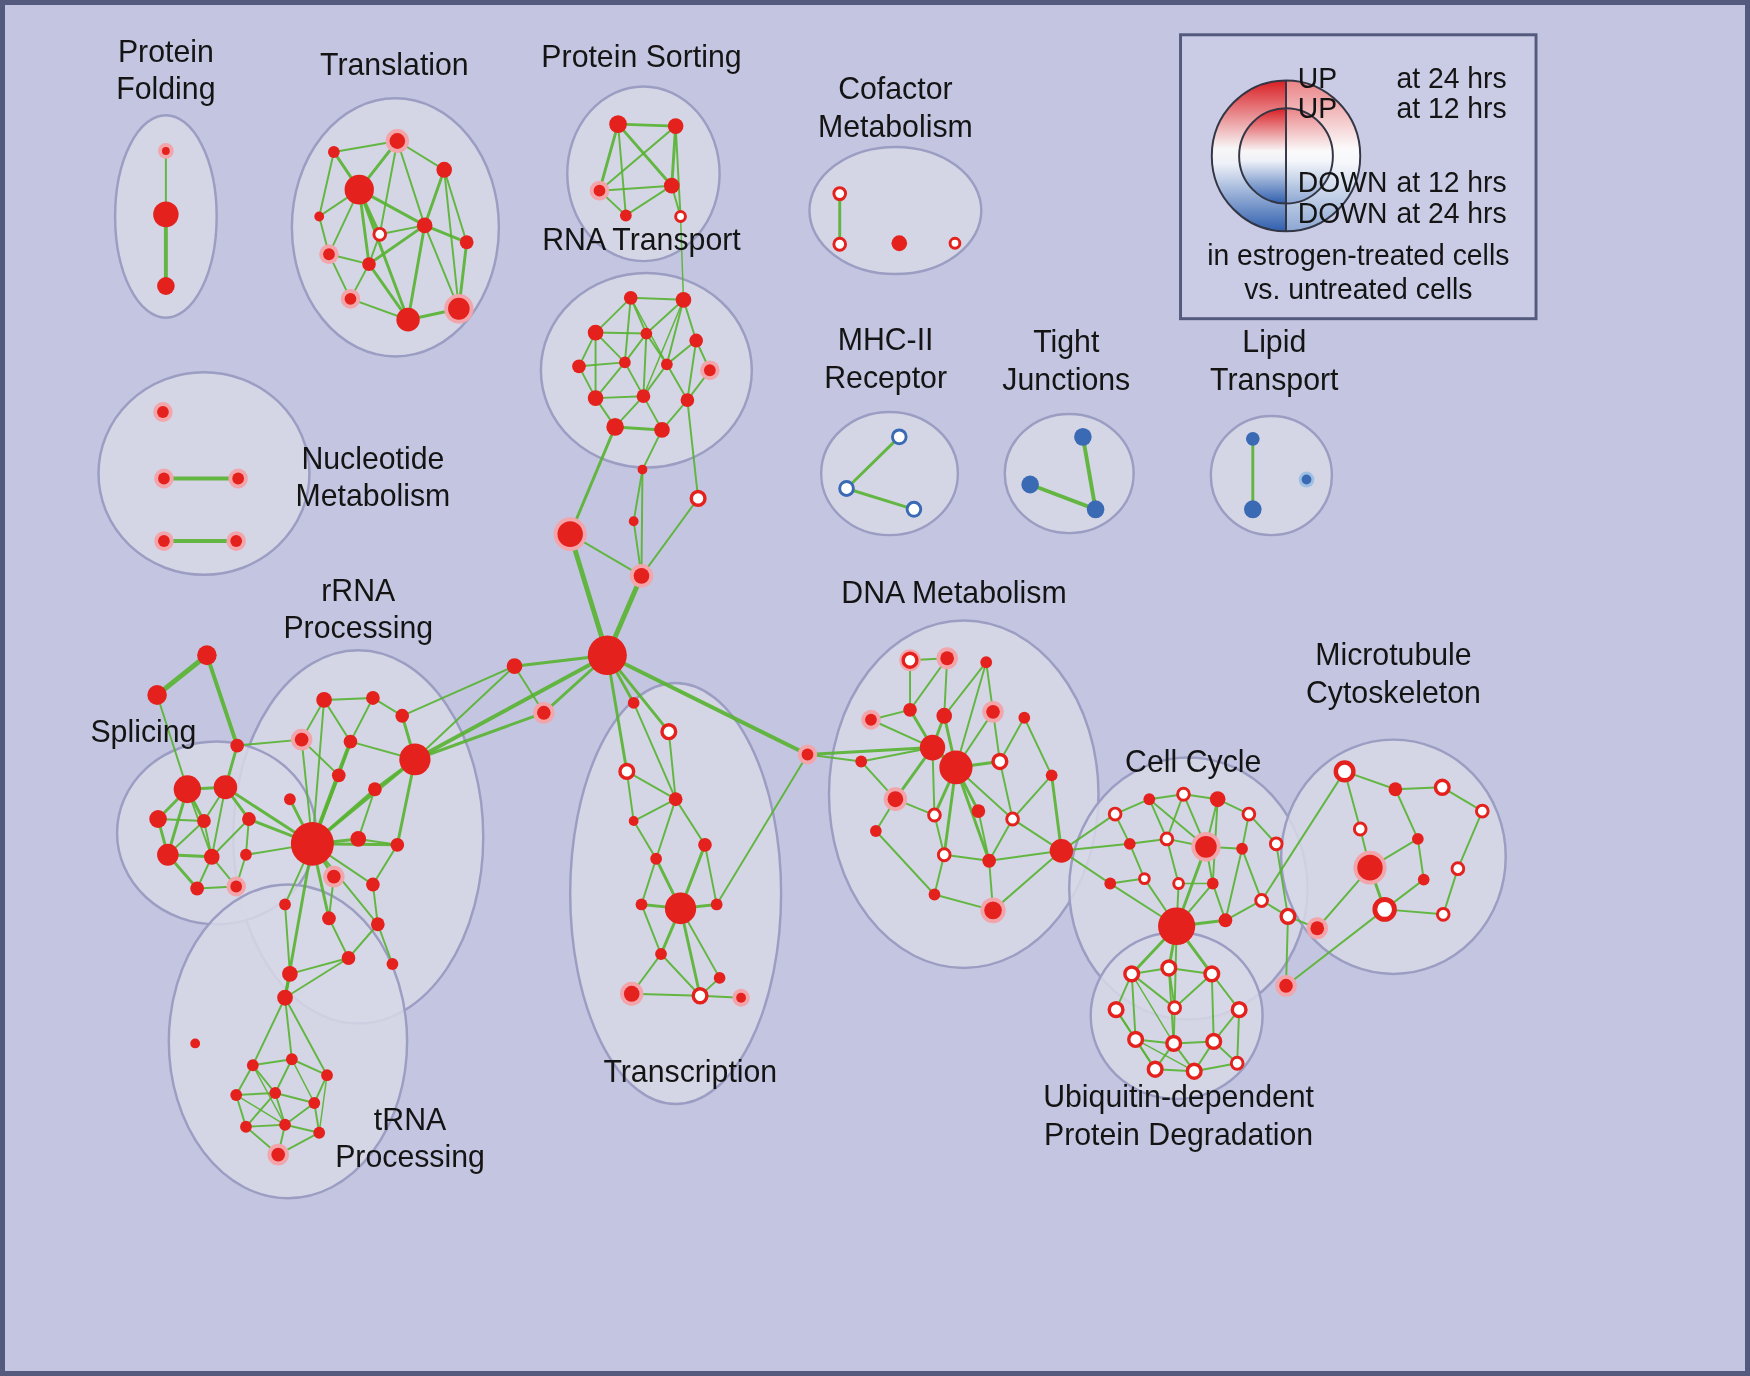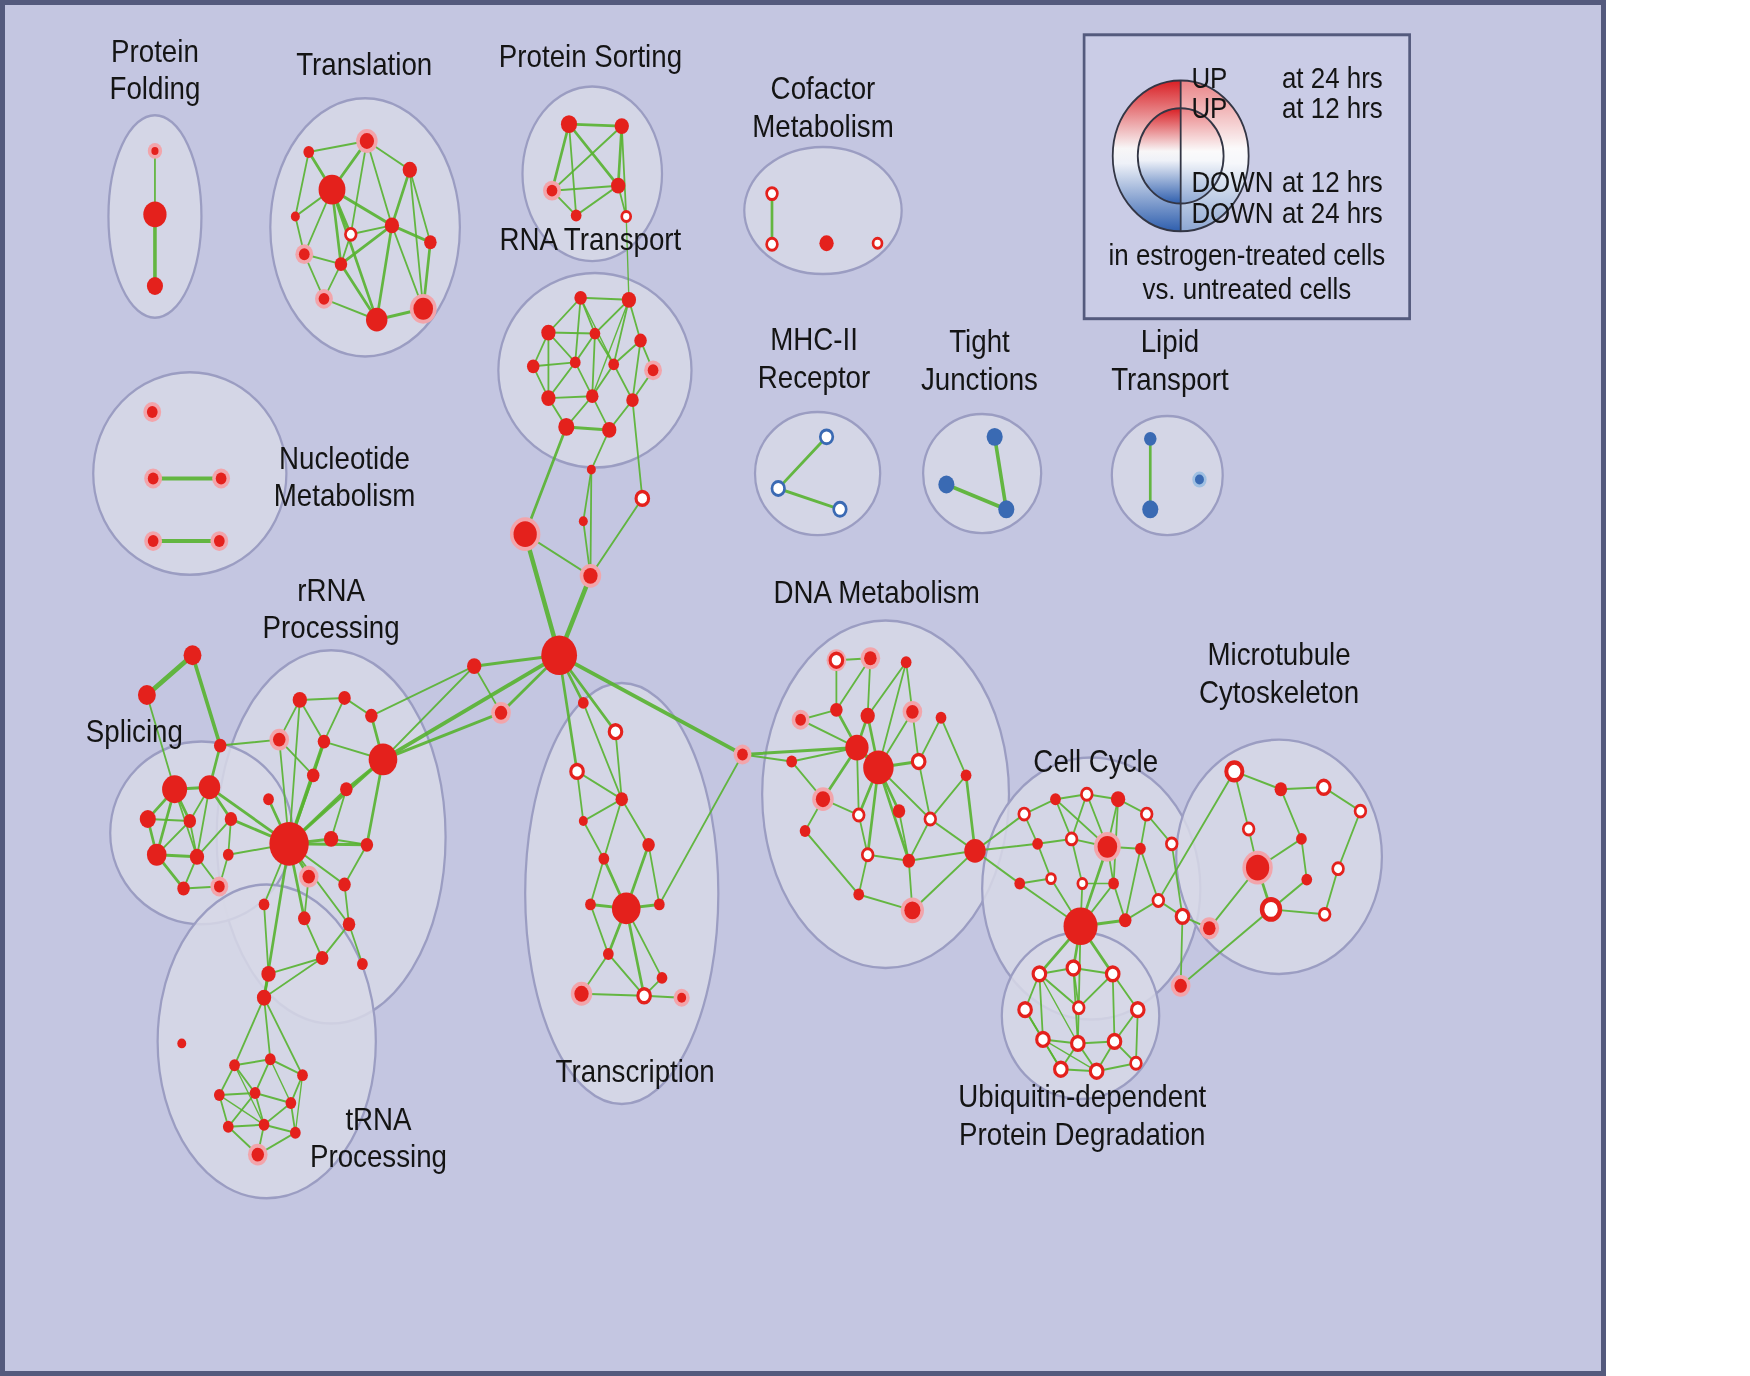--- a/index.html
+++ b/index.html
@@ -1,16 +1,16 @@
 <!DOCTYPE html>
 <html><head>
 <meta charset="utf-8">
 <style>
   html,body{margin:0;padding:0;background:#ffffff;}
-  .page{position:relative;width:1606px;height:1376px;background:#c4c6e1;
+  .page{position:relative;width:1750px;height:1376px;background:#c4c6e1;
         border:5px solid #545a7d;box-sizing:border-box;overflow:hidden;padding-left:31px;}
   svg{display:block;width:100%;height:100%;font-family:"Liberation Sans",sans-serif;}
   text{fill:#141414;}
 </style>
 </head>
 <body>
 
 <div class="page">
   <svg id="net" viewBox="0 0 1750 1376" preserveAspectRatio="none">
     <defs>

